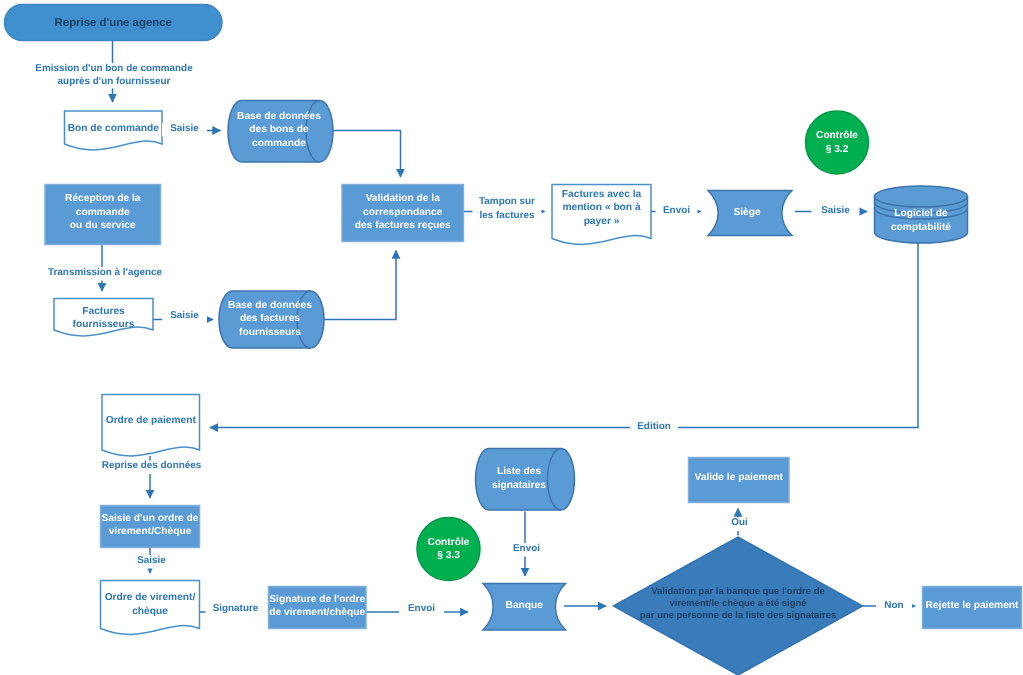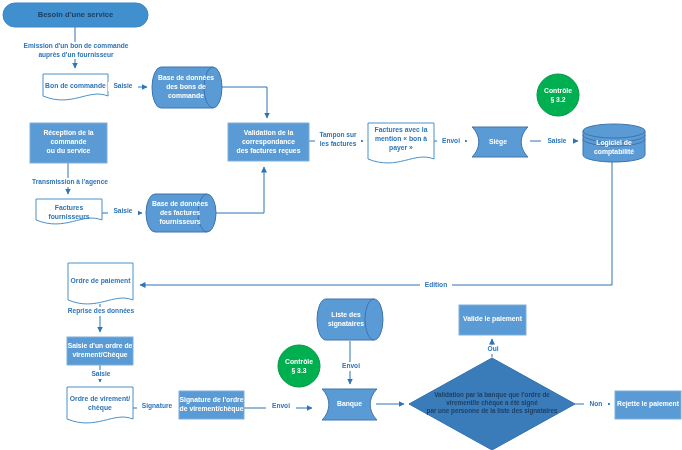--- a/index.html
+++ b/index.html
@@ -94,21 +94,21 @@
       <path d="M583,135 A31,7 0 0 0 645,135" fill="none" stroke="#3E74AD"></path>
       <path d="M583,139 A31,7 0 0 0 645,139" fill="none" stroke="#3E74AD"></path>
     </g>
 
     <polygon points="409,404 492,358 575,404 492,450" fill="#3A7BBA" stroke="#3273B1"></polygon>
 
     <circle cx="558" cy="95" r="21" fill="#00B050" stroke="#009644"></circle>
     <circle cx="299" cy="366" r="21" fill="#00B050" stroke="#009644"></circle>
   </svg>
 
-  <div class="lbl node-lbl dark big" style="left:5px;top:10px;width:141px;">Besoin d'une service</div>
+  <div class="lbl node-lbl dark big" style="left:5px;top:10px;width:141px;">Reprise d'une agence</div>
   <div class="lbl node-lbl onwhite" style="left:43px;top:82px;width:65px;">Bon de commande</div>
   <div class="lbl node-lbl onblue" style="left:152px;top:74px;width:68px;">Base de données
 des bons de
 commande</div>
   <div class="lbl node-lbl onblue" style="left:31px;top:129px;width:75px;">Réception de la
 commande
 ou du service</div>
   <div class="lbl node-lbl onwhite" style="left:36px;top:204px;width:66px;">Factures
 fournisseurs</div>
   <div class="lbl node-lbl onblue" style="left:146px;top:200px;width:68px;">Base de données

